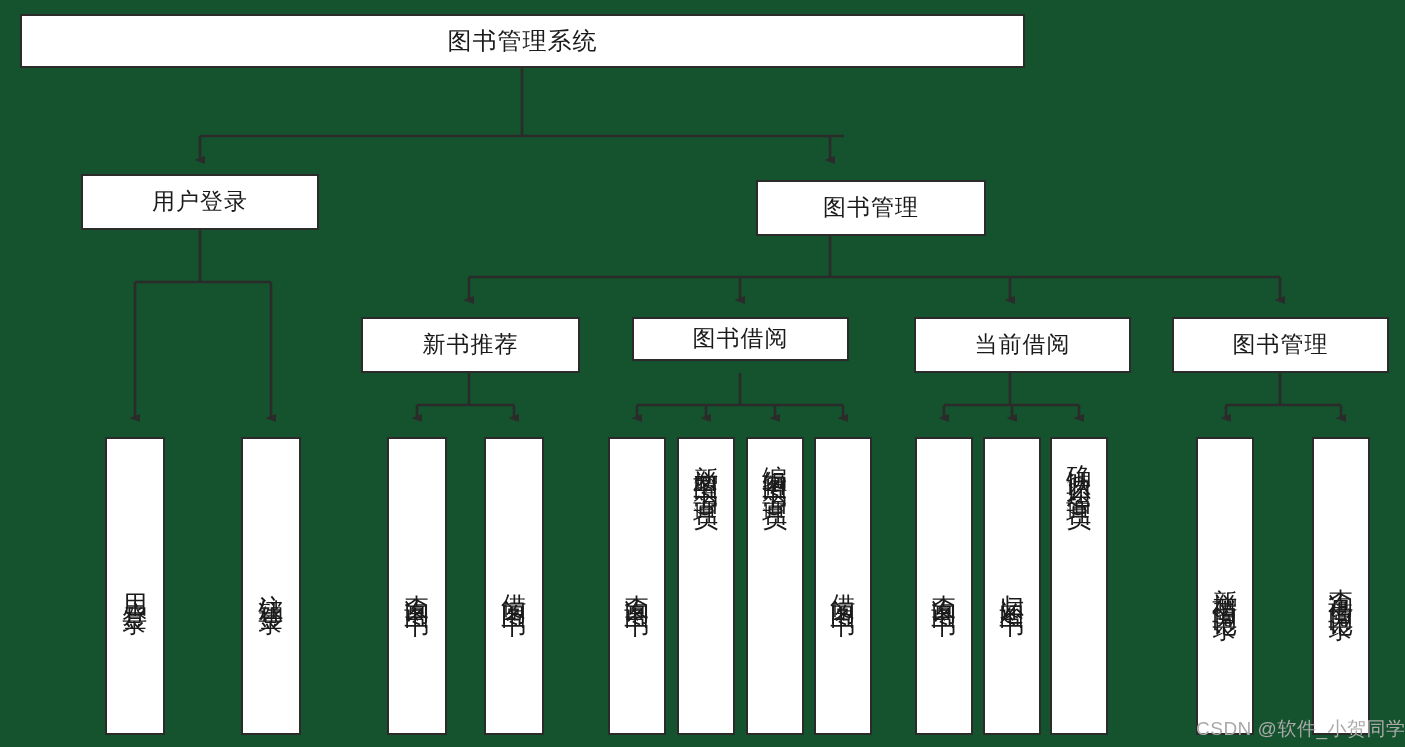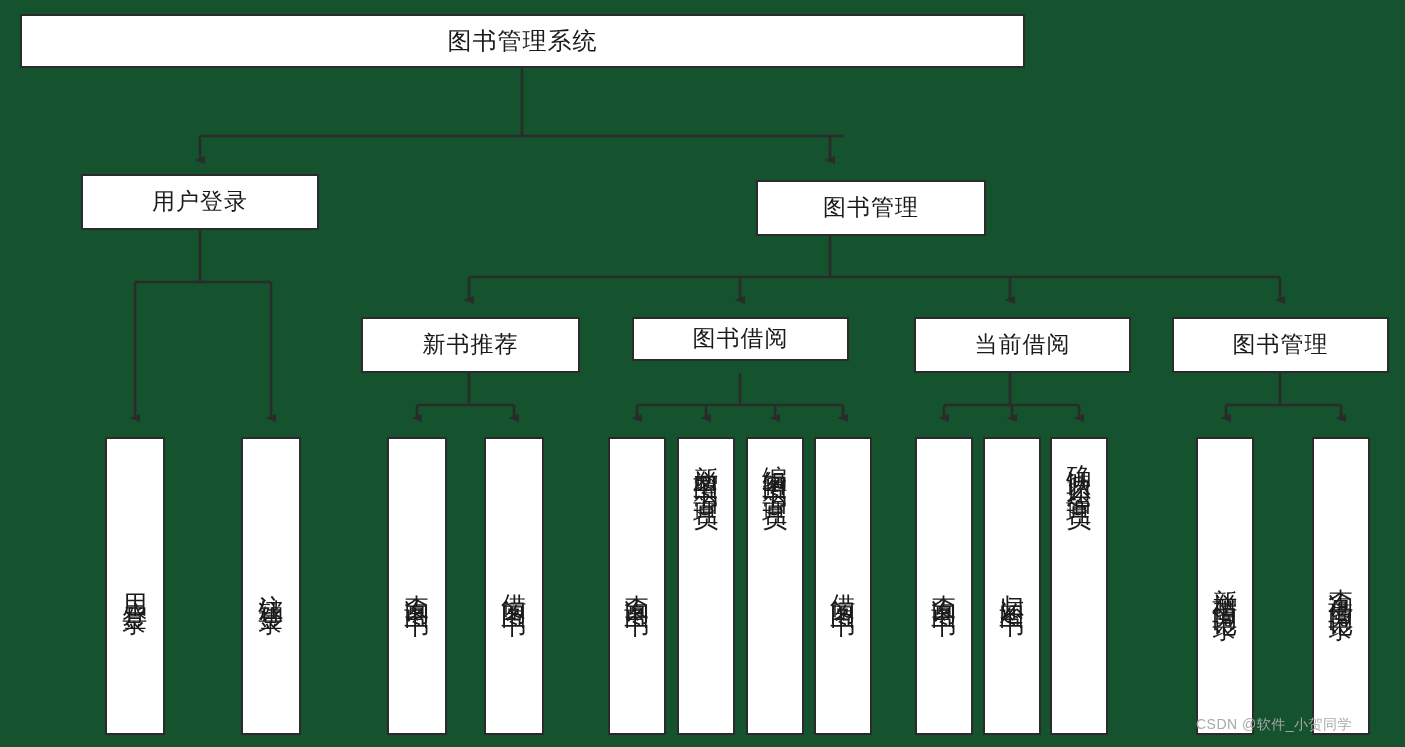--- a/index.html
+++ b/index.html
@@ -51,21 +51,21 @@
     writing-mode: vertical-rl;
     text-orientation: upright;
     font-size: 25px;
     letter-spacing: 6px;
     line-height: 1.05;
     color: #1a1a1a;
     display: block;
   }
   .watermark {
     position: absolute;
-    font-size: 14px;
+    font-size: 19px;
     color: #a9a9a9;
     white-space: nowrap;
     letter-spacing: 0.5px;
     text-align: right;
   }
 </style>
 </head>
 <body>
 
 <div id="canvas">

